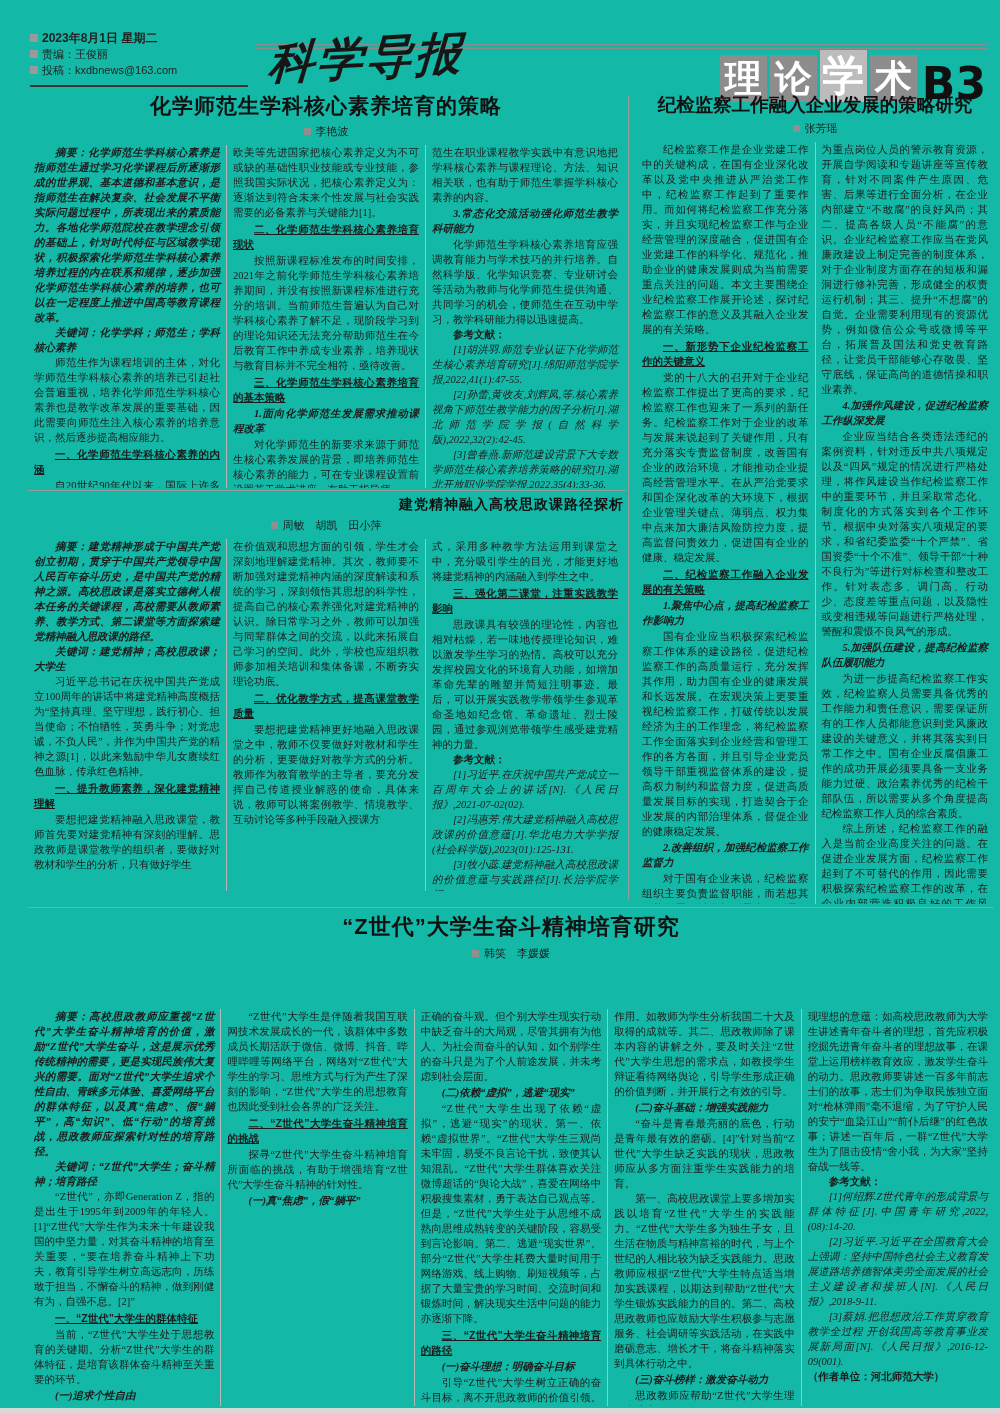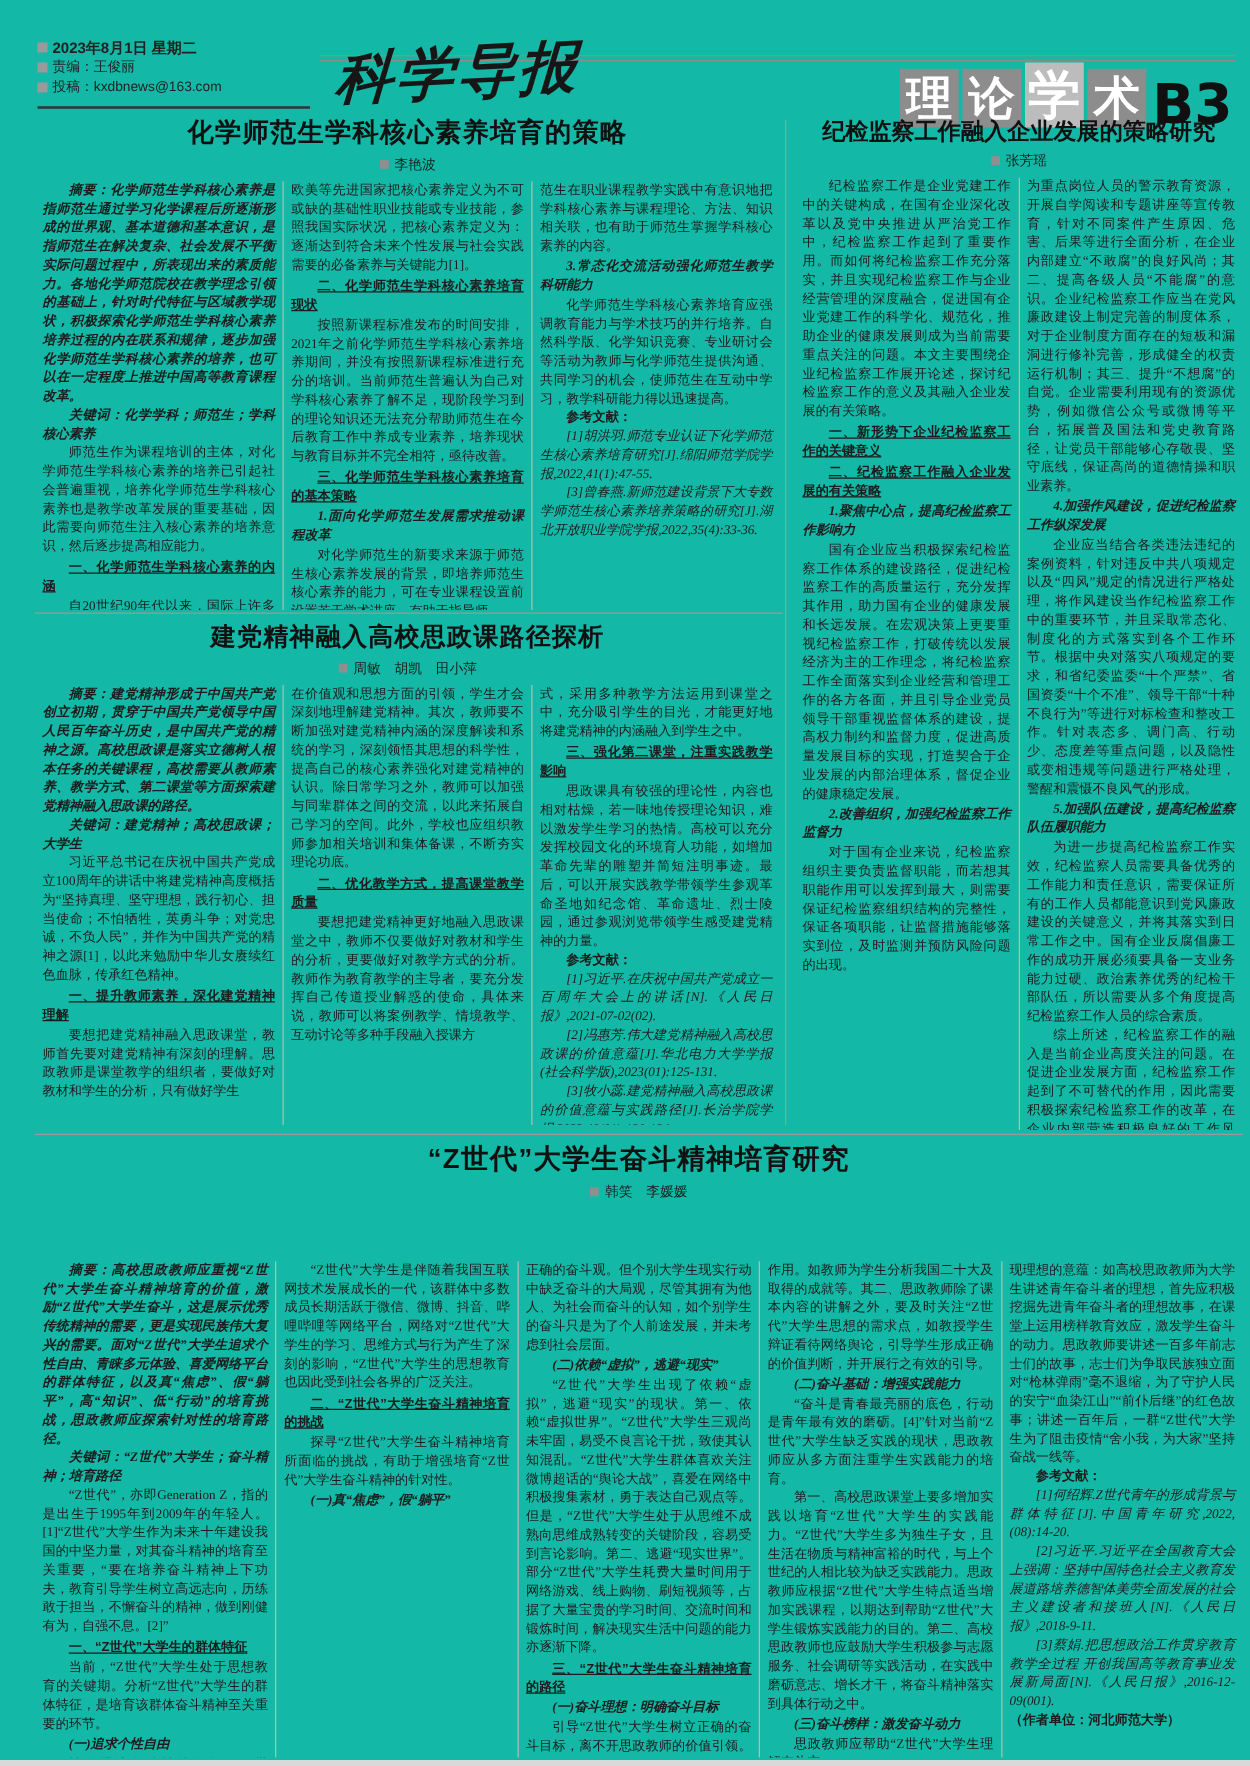--- a/index.html
+++ b/index.html
@@ -45,21 +45,21 @@
   .vrule{position:absolute;width:1px;background:#9a9a9a;}
   .hrule{position:absolute;height:1px;background:#9a9a9a;}
   
   #art-a{left:28px;top:92px;width:596px;height:396px;}
   #art-a .art-title{font-size:21px;letter-spacing:1px;}
   #art-a .cols{height:346px;}
   #art-b{left:636px;top:92px;width:358px;height:812px;}
   #art-b .art-title{font-size:18.5px;}
   #art-b .cols{height:764px;}
   #art-c{left:28px;top:496px;width:596px;height:406px;}
-  #art-c .art-title{font-size:20px;letter-spacing:1px;}
+  #art-c .art-title{font-size:14px;letter-spacing:1px;text-align:right;}
   #art-c .cols{height:352px;}
   #art-d{left:28px;top:912px;width:966px;height:494px;}
   #art-d .art-title{font-size:22px;letter-spacing:1px;}
   #art-d .cols{height:438px;margin-top:48px;}
 </style>
 </head>
 <body>
 
 <div id="page">
 
@@ -105,32 +105,34 @@
           <p class="b-h1">三、化学师范生学科核心素养培育的基本策略</p>
           <p class="b-h2">1.面向化学师范生发展需求推动课程改革</p>
           <p class="b-p">对化学师范生的新要求来源于师范生核心素养发展的背景，即培养师范生核心素养的能力，可在专业课程设置前设置若干学术讲座，有助于指导师</p>
         </div>
         <div class="col">
           <p class="b-pc">范生在职业课程教学实践中有意识地把学科核心素养与课程理论、方法、知识相关联，也有助于师范生掌握学科核心素养的内容。</p>
           <p class="b-h2">3.常态化交流活动强化师范生教学科研能力</p>
           <p class="b-p">化学师范生学科核心素养培育应强调教育能力与学术技巧的并行培养。自然科学版、化学知识竞赛、专业研讨会等活动为教师与化学师范生提供沟通、共同学习的机会，使师范生在互动中学习，教学科研能力得以迅速提高。</p>
           <p class="b-refh">参考文献：</p>
           <p class="b-ref">[1]胡洪羽.师范专业认证下化学师范生核心素养培育研究[J].绵阳师范学院学报,2022,41(1):47-55.</p>
+          <p class="b-ref">[2]孙蕾,黄收友,刘辉凤,等.核心素养视角下师范生教学能力的因子分析[J].湖北师范学院学报(自然科学版),2022,32(2):42-45.</p>
           <p class="b-ref">[3]曾春燕.新师范建设背景下大专数学师范生核心素养培养策略的研究[J].湖北开放职业学院学报,2022,35(4):33-36.</p>
         </div>
       </div>
   </div>
 
   <div class="article" id="art-b">
     <h2 class="art-title">纪检监察工作融入企业发展的策略研究</h2>
     <div class="byline"><span class="sq"></span><span>张芳瑶</span></div>
     <div class="cols">
         <div class="col">
           <p class="b-p">纪检监察工作是企业党建工作中的关键构成，在国有企业深化改革以及党中央推进从严治党工作中，纪检监察工作起到了重要作用。而如何将纪检监察工作充分落实，并且实现纪检监察工作与企业经营管理的深度融合，促进国有企业党建工作的科学化、规范化，推助企业的健康发展则成为当前需要重点关注的问题。本文主要围绕企业纪检监察工作展开论述，探讨纪检监察工作的意义及其融入企业发展的有关策略。</p>
           <p class="b-h1">一、新形势下企业纪检监察工作的关键意义</p>
+          <p class="b-p">党的十八大的召开对于企业纪检监察工作提出了更高的要求，纪检监察工作也迎来了一系列的新任务。纪检监察工作对于企业的改革与发展来说起到了关键作用，只有充分落实专责监督制度，改善国有企业的政治环境，才能推动企业提高经营管理水平。在从严治党要求和国企深化改革的大环境下，根据企业管理关键点、薄弱点、权力集中点来加大廉洁风险防控力度，提高监督问责效力，促进国有企业的健康、稳定发展。</p>
           <p class="b-h1">二、纪检监察工作融入企业发展的有关策略</p>
           <p class="b-h2">1.聚焦中心点，提高纪检监察工作影响力</p>
           <p class="b-p">国有企业应当积极探索纪检监察工作体系的建设路径，促进纪检监察工作的高质量运行，充分发挥其作用，助力国有企业的健康发展和长远发展。在宏观决策上更要重视纪检监察工作，打破传统以发展经济为主的工作理念，将纪检监察工作全面落实到企业经营和管理工作的各方各面，并且引导企业党员领导干部重视监督体系的建设，提高权力制约和监督力度，促进高质量发展目标的实现，打造契合于企业发展的内部治理体系，督促企业的健康稳定发展。</p>
           <p class="b-h2">2.改善组织，加强纪检监察工作监督力</p>
           <p class="b-p">对于国有企业来说，纪检监察组织主要负责监督职能，而若想其职能作用可以发挥到最大，则需要保证纪检监察组织结构的完整性，保证各项职能，让监督措施能够落实到位，及时监测并预防风险问题的出现。</p>
         </div>
         <div class="col">
           <p class="b-pc">为重点岗位人员的警示教育资源，开展自学阅读和专题讲座等宣传教育，针对不同案件产生原因、危害、后果等进行全面分析，在企业内部建立“不敢腐”的良好风尚；其二、提高各级人员“不能腐”的意识。企业纪检监察工作应当在党风廉政建设上制定完善的制度体系，对于企业制度方面存在的短板和漏洞进行修补完善，形成健全的权责运行机制；其三、提升“不想腐”的自觉。企业需要利用现有的资源优势，例如微信公众号或微博等平台，拓展普及国法和党史教育路径，让党员干部能够心存敬畏、坚守底线，保证高尚的道德情操和职业素养。</p>
           <p class="b-h2">4.加强作风建设，促进纪检监察工作纵深发展</p>
           <p class="b-p">企业应当结合各类违法违纪的案例资料，针对违反中共八项规定以及“四风”规定的情况进行严格处理，将作风建设当作纪检监察工作中的重要环节，并且采取常态化、制度化的方式落实到各个工作环节。根据中央对落实八项规定的要求，和省纪委监委“十个严禁”、省国资委“十个不准”、领导干部“十种不良行为”等进行对标检查和整改工作。针对表态多、调门高、行动少、态度差等重点问题，以及隐性或变相违规等问题进行严格处理，警醒和震慑不良风气的形成。</p>

